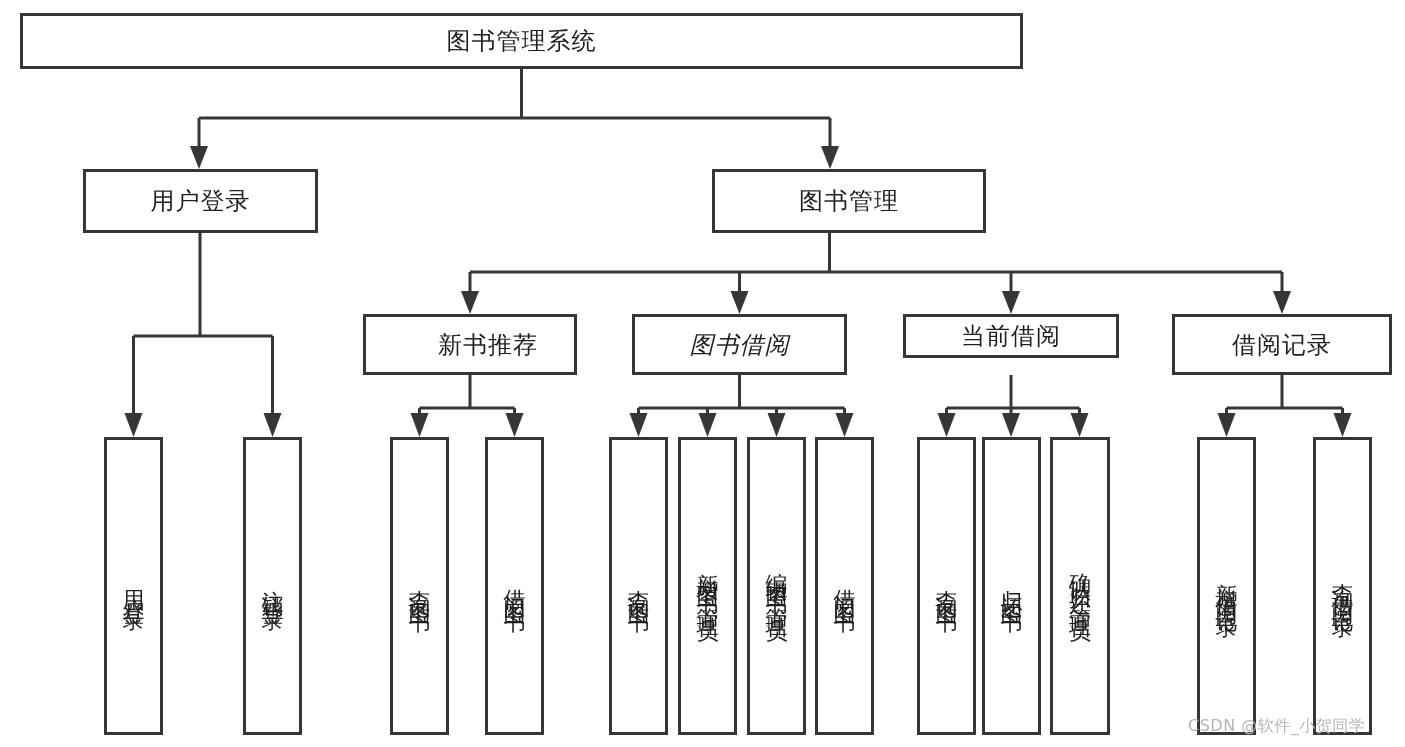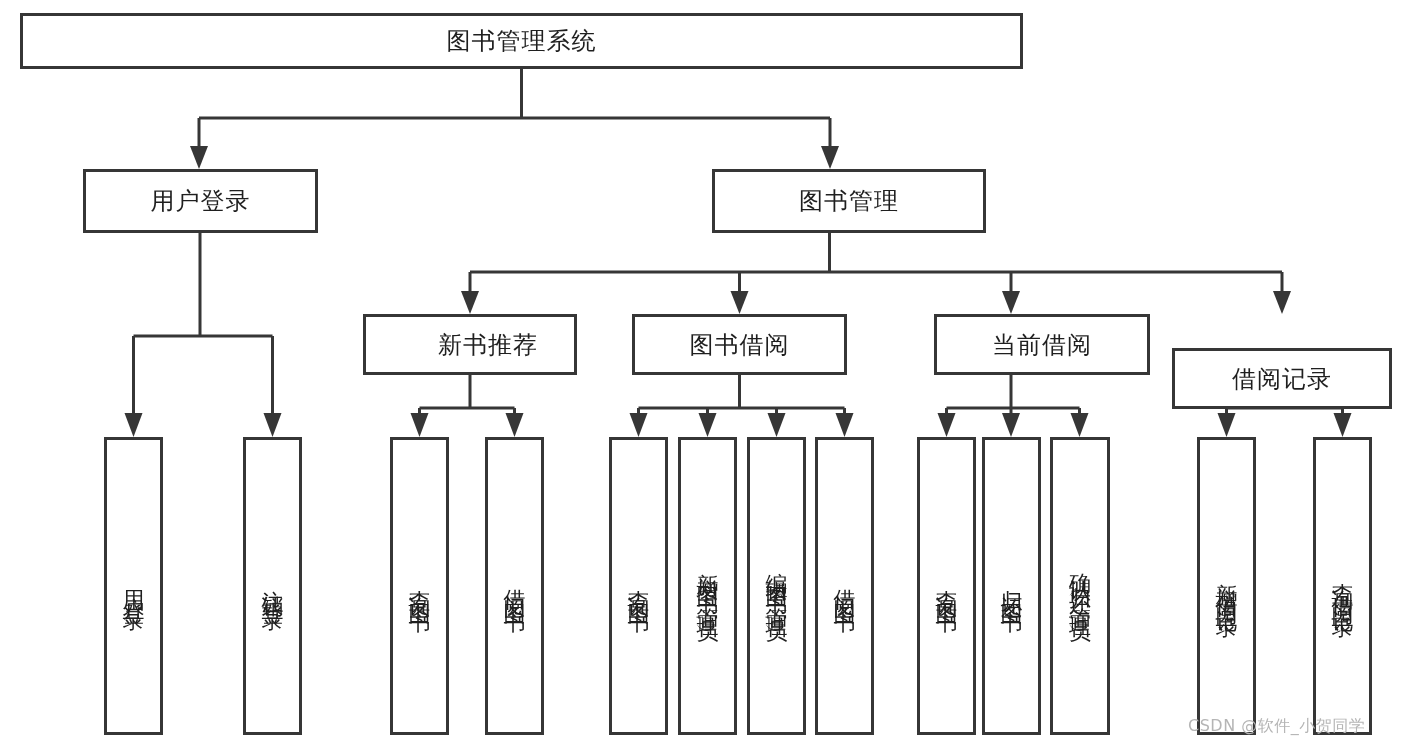--- a/index.html
+++ b/index.html
@@ -147,27 +147,27 @@
   <div class="box header" style="left:83px; top:169px; width:235px; height:64px;">
     <span>用户登录</span>
   </div>
   <div class="box header" style="left:712px; top:169px; width:274px; height:64px;">
     <span>图书管理</span>
   </div>
 
   <div class="box header" style="left:363px; top:314px; width:214px; height:61px;padding-left:36px;">
     <span>新书推荐</span>
   </div>
-  <div class="box header" style="left:632px; top:314px; width:215px; height:61px;">
+  <div class="box header" style="left:632px; top:314px; width:215px; height:61px;font-style:italic;">
     <span>图书借阅</span>
   </div>
-  <div class="box header" style="left:934px; top:314px; width:216px; height:61px;">
+  <div class="box header" style="left:903px; top:314px; width:216px; height:44px;">
     <span>当前借阅</span>
   </div>
-  <div class="box header" style="left:1172px; top:314px; width:220px; height:61px;margin-top:34px;">
+  <div class="box header" style="left:1172px; top:314px; width:220px; height:61px;">
     <span>借阅记录</span>
   </div>
 
   <div class="box leaf" style="left:104px; top:437px; width:59px; height:298px;">
     <span>用户登录</span>
   </div>
   <div class="box leaf" style="left:243px; top:437px; width:59px; height:298px;">
     <span>注销登录</span>
   </div>
 

